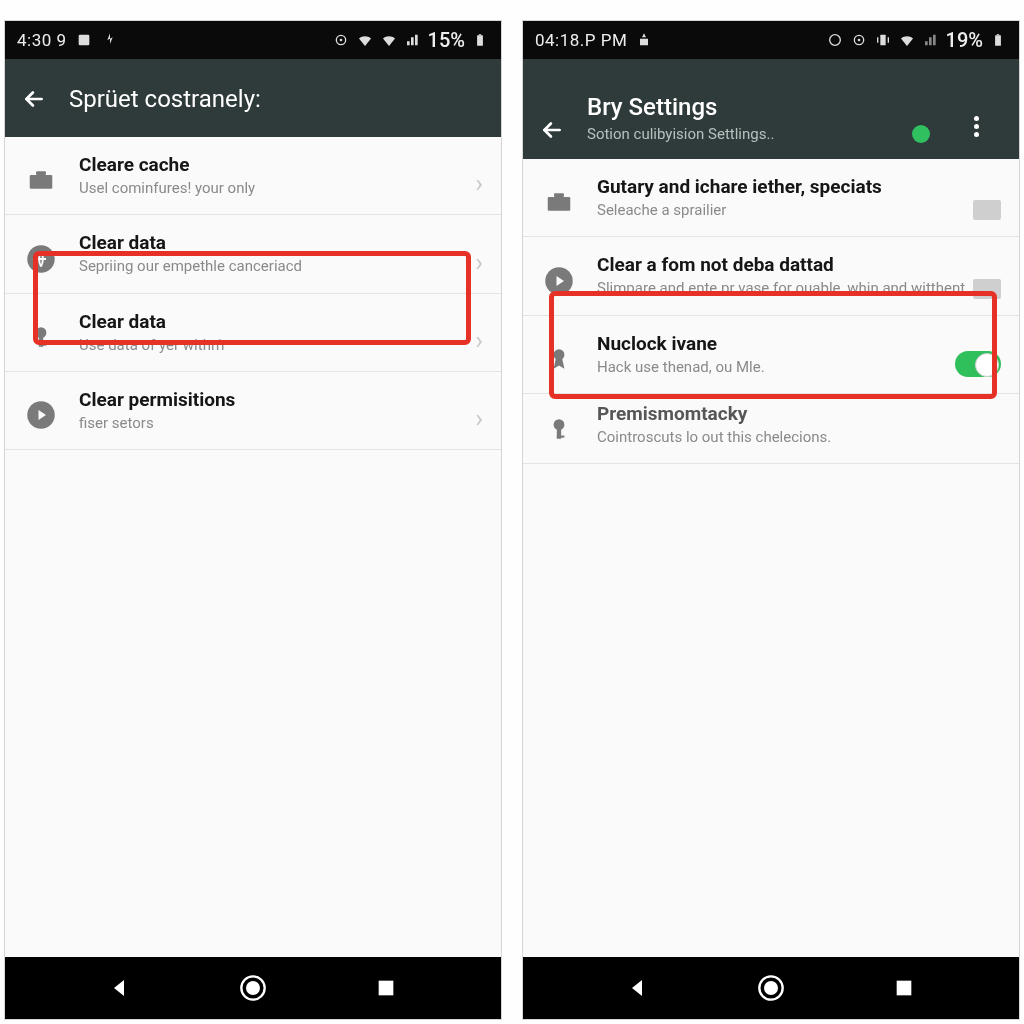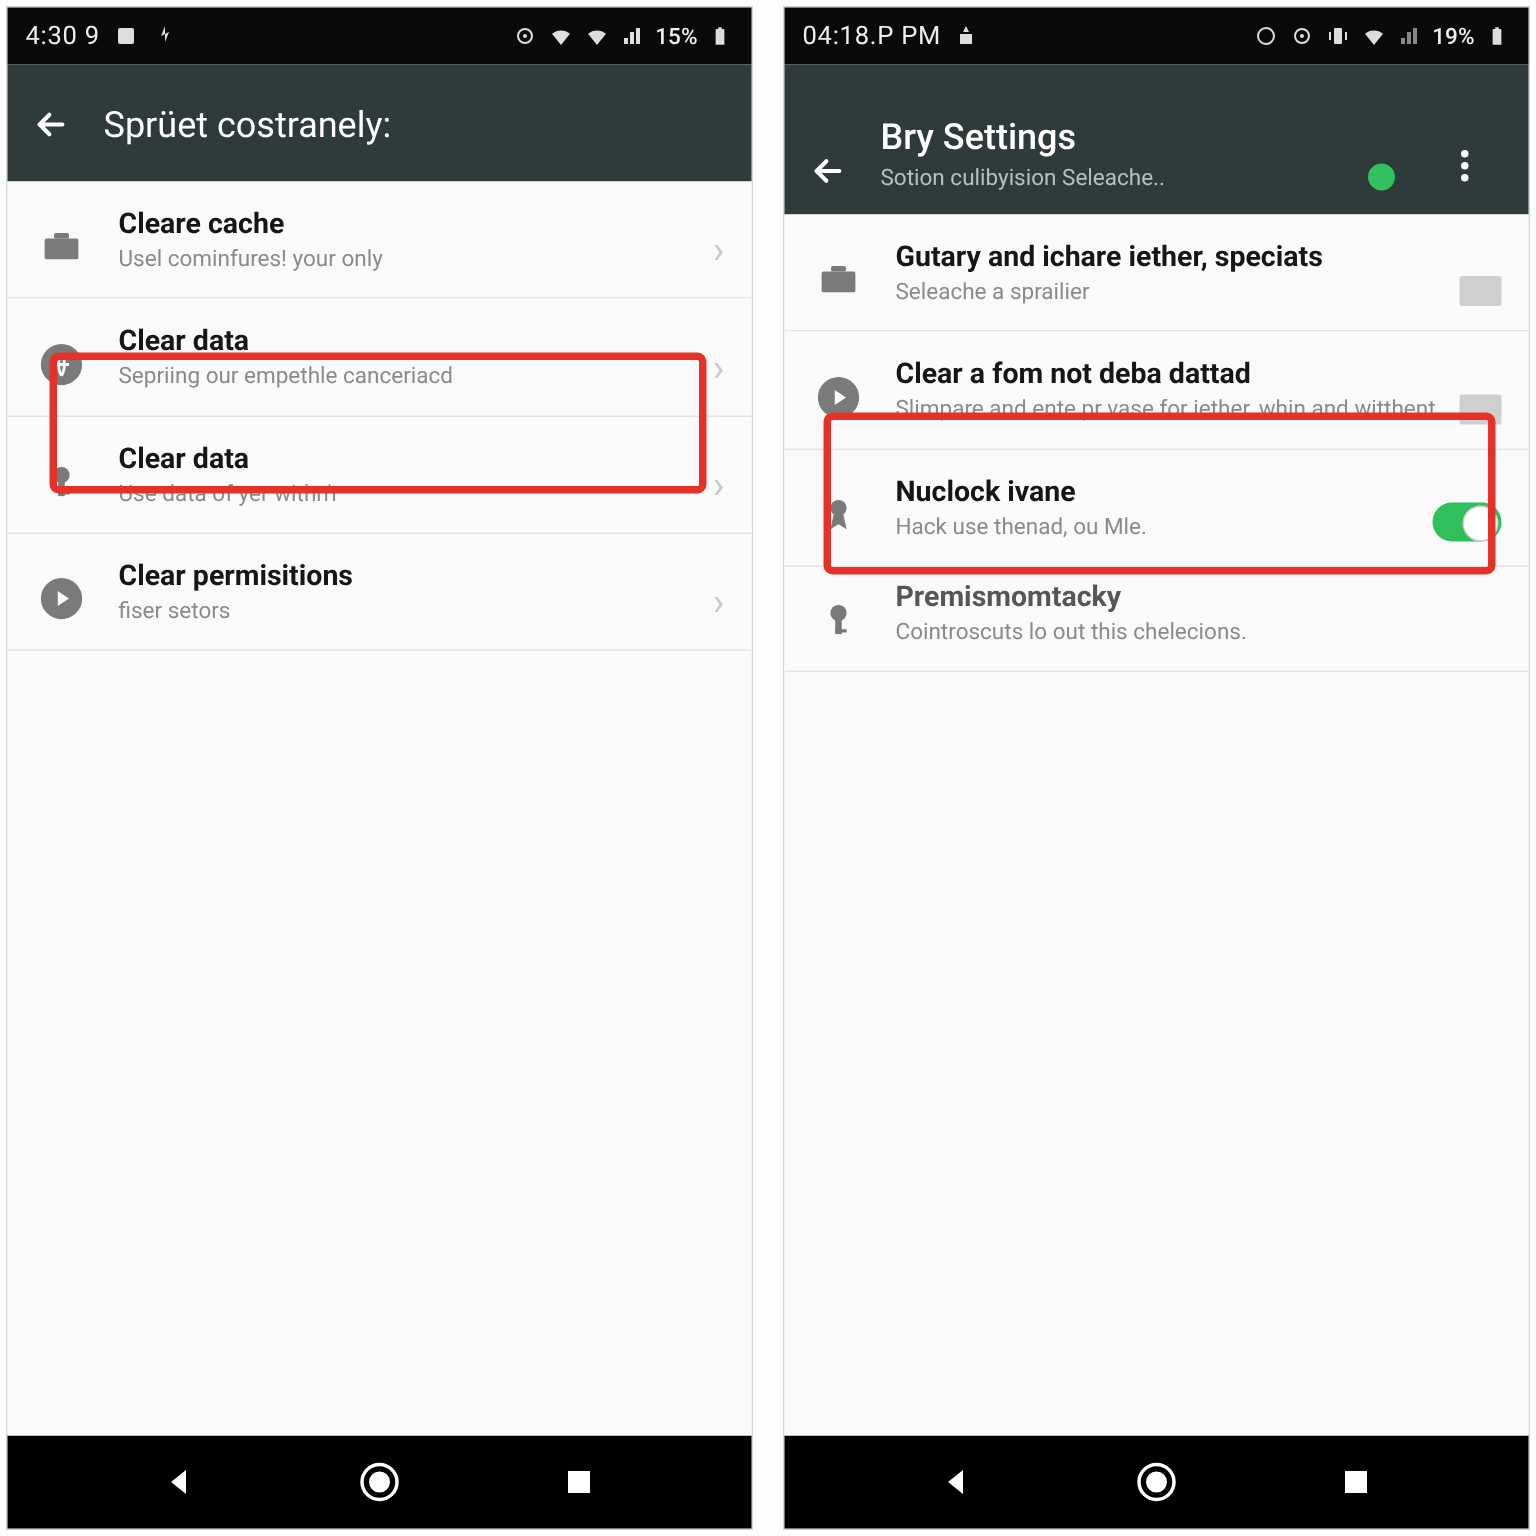--- a/index.html
+++ b/index.html
@@ -12,35 +12,36 @@
     gap: 20px;
     padding: 4px;
   }
   .phone {
     flex: 1;
     border: 1px solid #d5d5d5;
     display: flex;
     flex-direction: column;
     background: #fafafa;
     position: relative;
+    margin-top: 16px;
   }
   .status-bar {
     background: #0a0a0a;
     color: #eeeeee;
     height: 38px;
     display: flex;
     align-items: center;
     padding: 0 12px;
     font-size: 17px;
   }
   .status-left { display: flex; align-items: center; gap: 8px; flex: 1; }
   .status-right { display: flex; align-items: center; gap: 6px; }
   .status-clock { font-weight: 400; letter-spacing: 0.5px; }
   .status-icon { width: 18px; height: 18px; display: inline-flex; align-items: center; justify-content: center; }
-  .battery-pct { font-size: 15px; font-weight: 500; }
+  .battery-pct { font-size: 20px; font-weight: 500; }
 
   .header {
     background: #2f3a3b;
     color: #fff;
     padding: 18px 32px 16px 16px;
     display: flex;
     align-items: center;
     gap: 22px;
     min-height: 78px;
   }
@@ -294,21 +295,21 @@
 
   <div class="header header-tall">
     <div class="back-arrow">
       <svg viewBox="0 0 24 24" width="26" height="26" fill="none" stroke="#fff" stroke-width="2.5" stroke-linecap="round" stroke-linejoin="round">
           <path d="M19 12H5"></path>
           <path d="M11 18l-6-6 6-6"></path>
         </svg>
     </div>
     <div class="header-titles">
       <span class="header-title-bold">Bry Settings</span>
-      <span class="header-sub">Sotion culibyision Seleache..</span>
+      <span class="header-sub">Sotion culibyision Settlings..</span>
     </div>
     <div class="header-dot"></div>
     <div class="more-dots">
       <span></span>
         <span></span>
         <span></span>
     </div>
   </div>
 
   <div class="list" style="position:relative;">
@@ -328,21 +329,21 @@
 
     <div class="row">
       <div class="row-icon">
         <svg viewBox="0 0 24 24" width="30" height="30">
             <circle cx="12" cy="12" r="11" fill="#7a7a7a"></circle>
             <path d="M10 8l6 4-6 4z" fill="#fafafa"></path>
           </svg>
       </div>
       <div class="row-text">
         <span class="row-title">Clear a fom not deba dattad</span>
-        <span class="row-sub">Slimpare and ente pr vase for iether, whin and witthent.</span>
+        <span class="row-sub">Slimpare and ente pr vase for ouable, whin and witthent.</span>
       </div>
       <div class="checkbox-ph"></div>
     </div>
 
     <div class="row">
       <div class="row-icon">
         <svg viewBox="0 0 24 24" width="26" height="26" fill="#7a7a7a">
             <circle cx="12" cy="8" r="5"></circle>
             <path d="M9 12l-2 9 5-3 5 3-2-9"></path>
           </svg>

